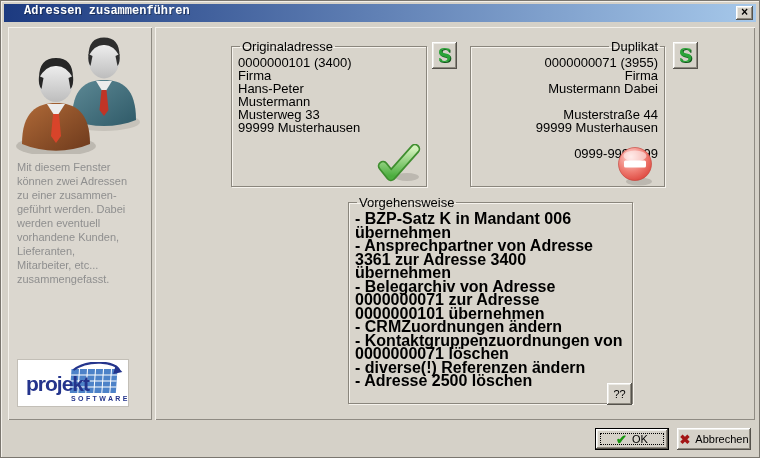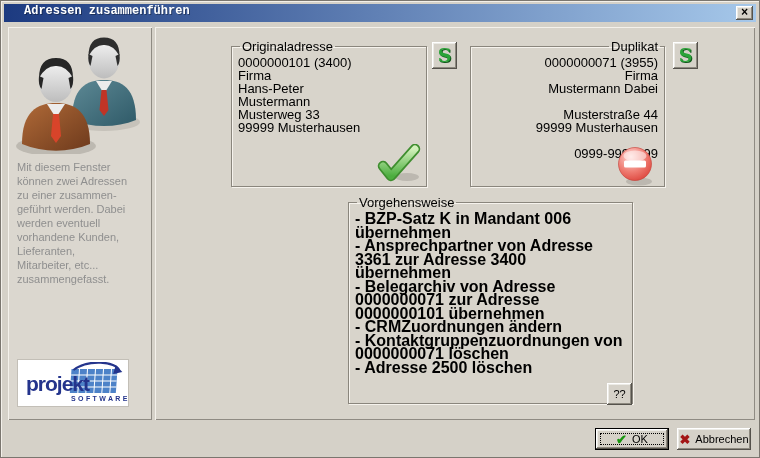--- a/index.html
+++ b/index.html
@@ -242,20 +242,21 @@
     </div>
 
     <fieldset class="fs-procedure">
       <legend>Vorgehensweise</legend>
       <div>
           <div class="step-line">- BZP-Satz K in Mandant 006 übernehmen</div>
           <div class="step-line">- Ansprechpartner von Adresse 3361 zur Adresse 3400 übernehmen</div>
           <div class="step-line">- Belegarchiv von Adresse 0000000071 zur Adresse 0000000101 übernehmen</div>
           <div class="step-line">- CRMZuordnungen ändern</div>
           <div class="step-line">- Kontaktgruppenzuordnungen von 0000000071 löschen</div>
+          <div class="step-line">- diverse(!) Referenzen ändern</div>
           <div class="step-line">- Adresse 2500 löschen</div>
         </div>
     </fieldset>
     <div class="help-btn bevel">
       <span>??</span>
     </div>
   </div>
 
   <div class="footer-btn ok-btn">
     <span class="glyph-ok">✔</span>

